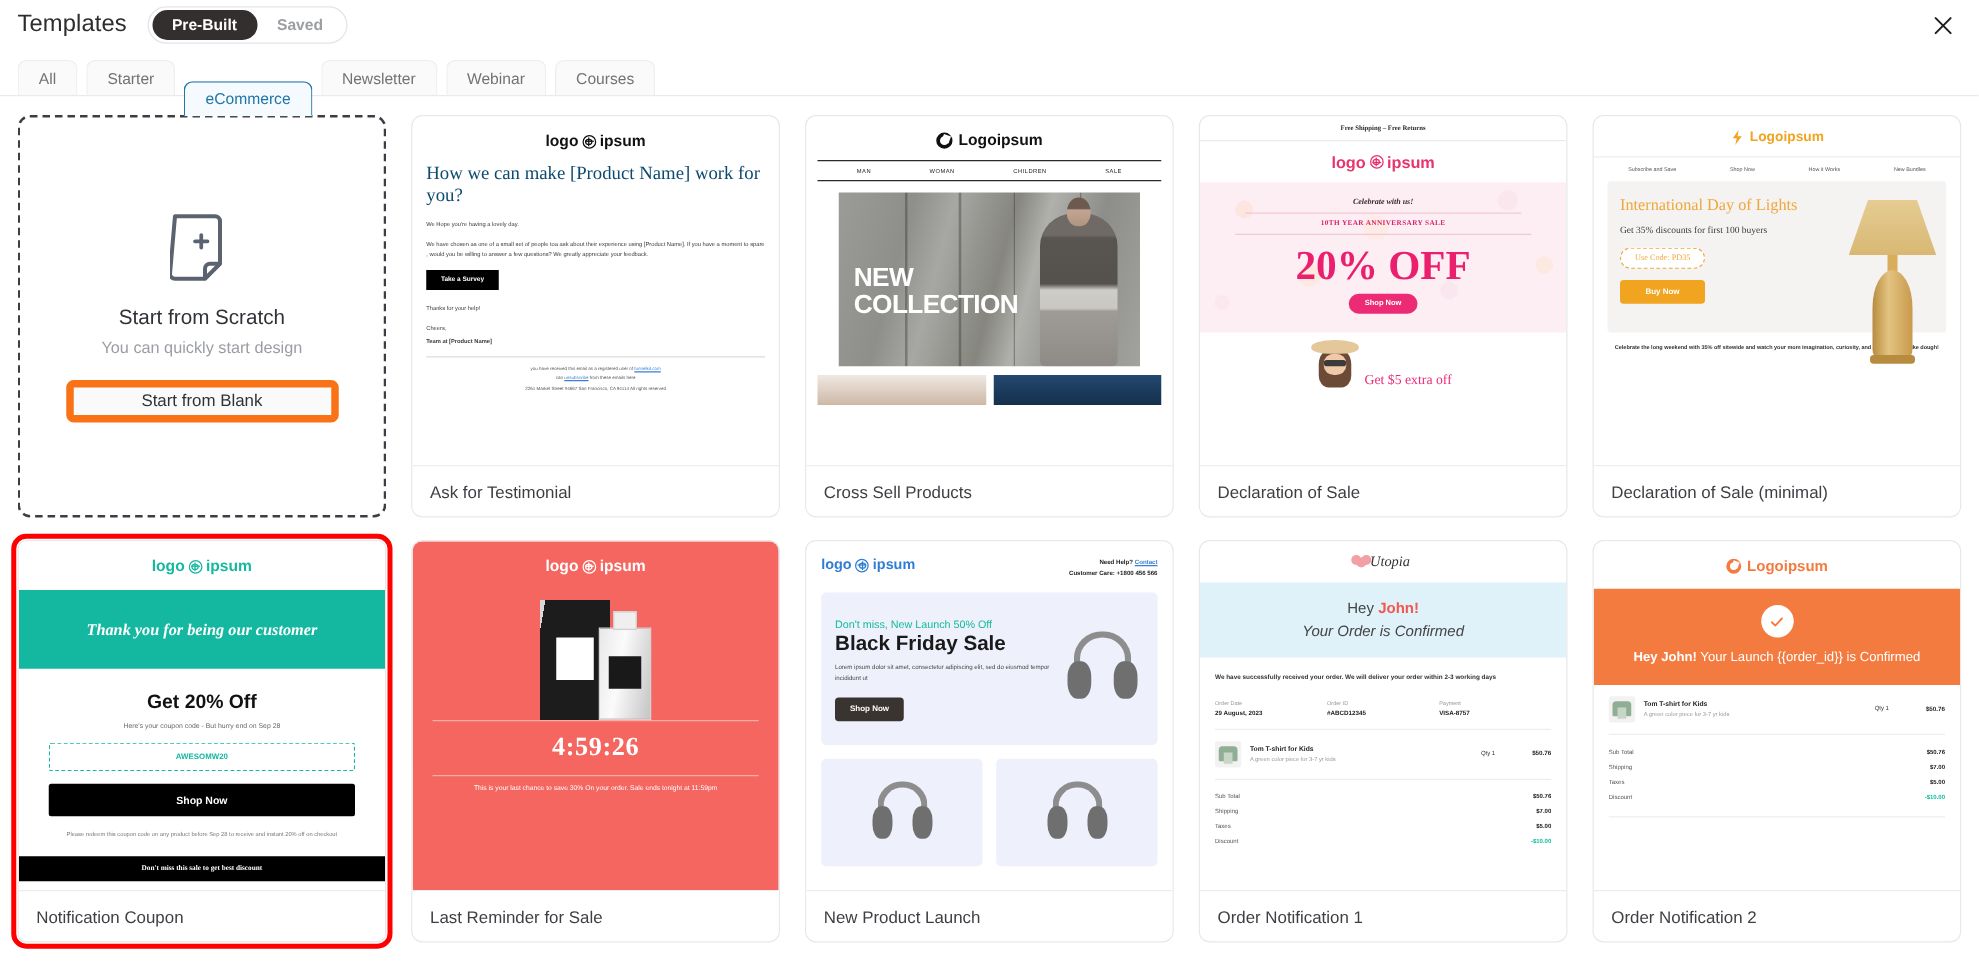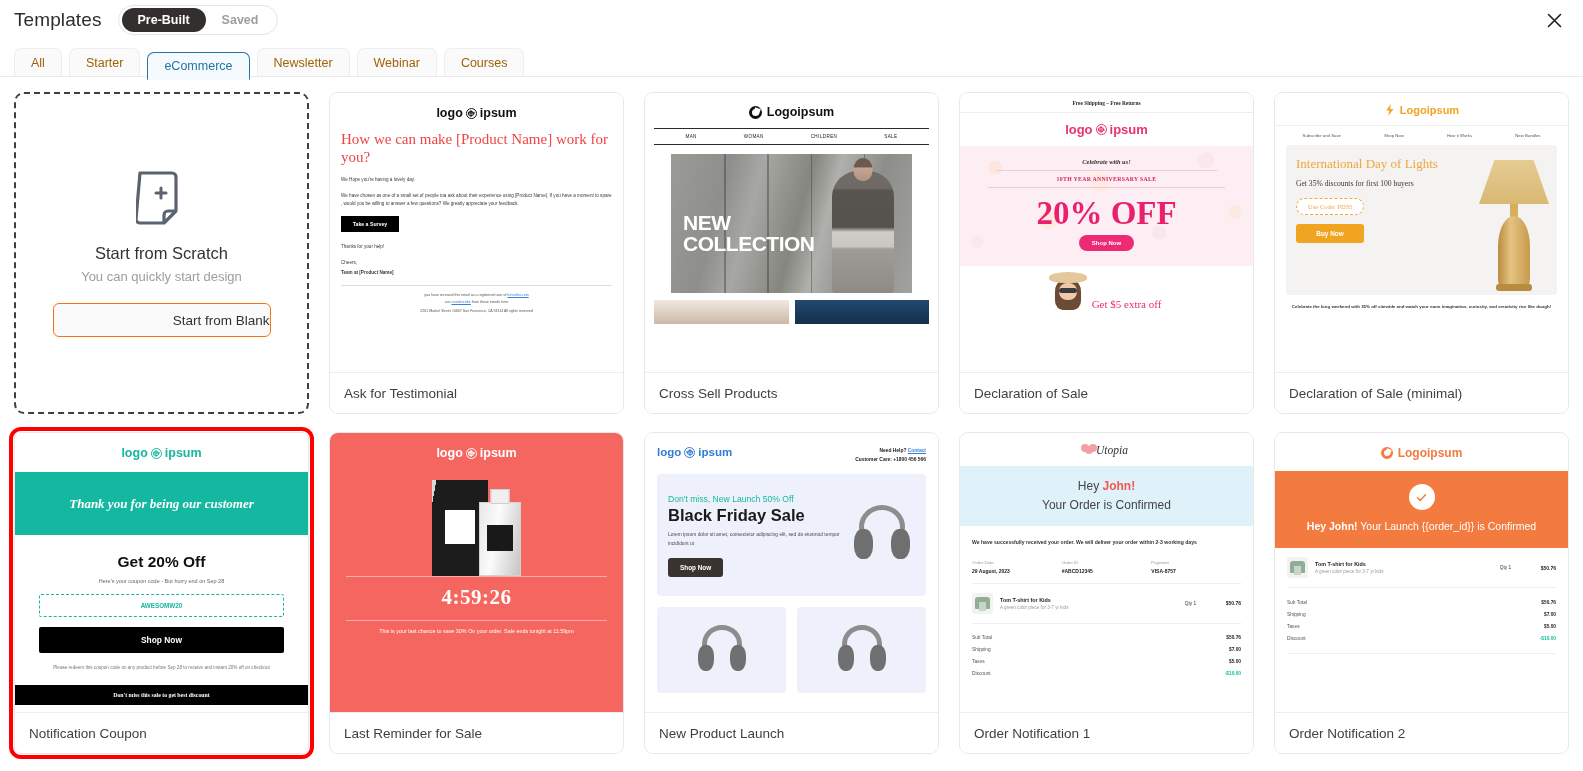--- a/index.html
+++ b/index.html
@@ -64,37 +64,37 @@
     height: 37px;
     display: flex;
     align-items: flex-end;
     gap: 7px;
     padding: 0 14px 0 14px;
     border-bottom: 1px solid #e8eaec;
   }
   .filter-tab {
     font-family: inherit;
     font-size: 12.5px;
-    color: #a16207;
+    color: #737373;
     background: #fafafa;
     border: 1px solid #eceef0;
     border-bottom: none;
     border-radius: 7px 7px 0 0;
     padding: 0 16px;
     height: 28px;
     line-height: 26px;
     cursor: pointer;
     white-space: nowrap;
   }
   .filter-tab.active {
     color: #2275a8;
     background: #f4fafd;
     border: 1px solid #2275a8;
     border-bottom: 1px solid #f4fafd;
-    position: relative; top: 4px;
+    position: relative; top: 17px;
   }
 
   
   .grid {
     padding: 15px 14px 0 14px;
     display: grid;
     grid-template-columns: repeat(5, 1fr);
     gap: 18px 20px;
   }
   .card {
@@ -128,22 +128,22 @@
     display: flex; flex-direction: column;
     align-items: center; justify-content: center;
     background: #fff;
     cursor: pointer;
   }
   .scratch-icon { margin-bottom: 13px; }
   .scratch-title { font-size: 16.5px; color: #2f3337; margin-bottom: 6px; }
   .scratch-sub { font-size: 13px; color: #9a9da2; margin-bottom: 19px; }
   .scratch-btn {
     font-family: inherit; font-size: 13.5px; color: #2f3337;
-    background: #fafafa; border: 1px solid #f97316; border-radius: 6px;
-    width: 218px; height: 34px; cursor: pointer; text-align: right;
+    background: #fafafa; border: 6px solid #f97316; border-radius: 6px;
+    width: 218px; height: 34px; cursor: pointer;
   }
 
   
   .em { width: 100%; height: 100%; font-size: 5px; color: #222; position: relative; }
   .logoipsum-a { display:flex; align-items:center; justify-content:center; gap:3px; font-weight:bold; }
   .globe {
     width: 11px; height: 11px; border-radius: 50%;
     border: 1.1px solid currentColor; position: relative; display:inline-block;
   }
   .globe::before, .globe::after {
@@ -153,21 +153,21 @@
   .globe::after { top: 50%; left: 1px; right: 1px; height: 1px; transform: translateY(-50%); }
   .globe i {
     position:absolute; left:1.5px; right:1.5px; top:2px; bottom:2px;
     border:1px solid currentColor; border-radius:50%;
   }
 
   
   .tst-logo { text-align:center; padding: 13px 0 10px; font-size:12.5px; color:#111; }
   .tst-h {
     font-family: "Liberation Serif", serif; font-size: 15px; line-height: 1.22;
-    color: #ef4444; padding: 0 11px; margin-bottom: 9px;
+    color: #0c4a6e; padding: 0 11px; margin-bottom: 9px;
   }
   .tst-p { font-size: 4.6px; line-height: 1.75; color: #3a3a3a; padding: 0 11px; margin-bottom: 8px; }
   .tst-btn {
     margin: 0 11px 11px; background:#000; color:#fff; font-size:5.2px;
     padding: 5px 0; width: 58px; text-align:center; font-weight:bold;
   }
   .tst-rule { border-top: 1px solid #ddd; margin: 8px 11px 6px; }
   .tst-foot { font-size:3.6px; text-align:center; color:#555; line-height:1.9; padding: 0 8px; }
   .lnk { color:#3b7fd4; text-decoration: underline; }
 
@@ -225,21 +225,21 @@
   .ds-face .hat { position:absolute; top:0; left:-3px; right:-3px; height:11px; background:#e4c79a; border-radius:50% 50% 40% 40%; }
   .ds-face .hair { position:absolute; top:7px; left:3px; right:3px; bottom:0; background:#6b4a36; border-radius:40% 40% 30% 30%; }
   .ds-face .skin { position:absolute; top:11px; left:7px; right:7px; height:17px; background:#f0c9a8; border-radius:45%; }
   .ds-face .sg { position:absolute; top:16px; left:7px; right:7px; height:5px; background:#3b3b3b; border-radius:3px; }
   .ds-extra { font-family:"Liberation Serif", serif; font-size:11px; color:#ec2b74; }
 
   
   .dm-logo { display:flex; align-items:center; justify-content:center; gap:4px; padding:11px 0 9px; font-size:11px; font-weight:bold; color:#f0a41f; }
   .bolt { width:12px; height:12px; background:#f0a41f; clip-path: polygon(58% 0, 20% 55%, 46% 55%, 36% 100%, 80% 42%, 52% 42%); }
   .dm-nav { display:flex; justify-content:space-around; font-size:4.3px; color:#555; padding:7px 6px; border-top:1px solid #eee; }
-  .dm-box { margin:0 11px; background:#f4f3f1; border-radius:3px; display:flex; padding:11px 10px; gap:5px; height:150px;justify-content:space-between; }
+  .dm-box { margin:0 11px; background:#f4f3f1; border-radius:3px; display:flex; padding:11px 10px; gap:5px; height:121px;justify-content:space-between; }
   .dm-l { flex:1.05; }
   .dm-h { font-family:"Liberation Serif", serif; font-size:13px; color:#f0a73c; line-height:1.16; margin-bottom:8px; }
   .dm-p { font-family:"Liberation Serif", serif; font-size:7.6px; color:#3a3a3a; line-height:1.3; margin-bottom:9px; }
   .dm-code { display:inline-block; border:1px dashed #f0a73c; border-radius:11px; color:#f0a73c; font-family:"Liberation Serif", serif; font-size:6.6px; padding:4px 11px; background:#fff; margin-bottom:9px; }
   .dm-btn { display:block; width:68px; text-align:center; background:#f0a41f; color:#fff; font-size:6.4px; font-weight:bold; padding:6px 0; border-radius:3px; }
   .dm-lamp { width:66px; position:relative; }
   .dm-shade { position:absolute; top:4px; left:-2px; width:70px; height:44px; background:linear-gradient(180deg,#e6cc93,#d8b873); clip-path: polygon(22% 0, 78% 0, 100% 100%, 0% 100%); }
   .dm-neck { position:absolute; top:48px; left:50%; transform:translateX(-50%); width:8px; height:14px; background:#d8ae5d; }
   .dm-base { position:absolute; top:60px; left:50%; transform:translateX(-50%); width:32px; height:72px; background:linear-gradient(90deg,#b88c3f,#e3c382 40%,#c99a4c); border-radius:50% 50% 18% 18% / 42% 42% 12% 12%; }
   .dm-foot { position:absolute; top:128px; left:50%; transform:translateX(-50%); width:36px; height:7px; background:#b88c3f; border-radius:3px; }
@@ -287,21 +287,21 @@
   .np-tile { flex:1; background:#eef0fb; border-radius:4px; height:86px; display:flex; align-items:center; justify-content:center; }
 
   
   .o1-logo { display:flex; align-items:center; justify-content:center; gap:3px; padding:11px 0 10px; font-family:"Liberation Serif", serif; font-style:italic; font-size:11.5px; color:#333; }
   .flower { width:8px; height:8px; background:#f2a0a6; border-radius:50%; position:relative; }
   .flower::before, .flower::after { content:''; position:absolute; width:8px; height:8px; background:#f2a0a6; border-radius:50%; }
   .flower::before { left:-4px; top:-2px; } .flower::after { left:4px; top:-2px; }
   .o1-band { background:#dff2fa; text-align:center; padding:13px 0 14px; }
   .o1-hey { font-size:12px; color:#444; margin-bottom:5px; }
   .o1-hey b { color:#f2584f; }
-  .o1-cf { font-size:12px; color:#444; }
+  .o1-cf { font-size:12px; color:#444;font-style:italic; }
   .o1-p { font-size:5.1px; color:#333; line-height:1.95; padding:12px 12px 0; font-weight:bold; }
   .o1-meta { display:flex; padding:12px 12px 0; }
   .o1-meta > div { flex:1; }
   .o1-mk { font-size:4.4px; color:#999; margin-bottom:3px; }
   .o1-mv { font-size:5px; color:#222; font-weight:bold; }
   .rule { border-top:1px solid #eceef0; margin:9px 12px 0; }
   .o1-item { display:flex; align-items:center; padding:9px 12px 0; gap:7px; }
   .tshirt { width:21px; height:21px; background:#f2f2f2; border-radius:2px; position:relative; }
   .tshirt i { position:absolute; left:3px; right:3px; top:4px; height:12px; background:#8fae93; border-radius:3px 3px 1px 1px; }
   .tshirt b { position:absolute; left:7px; right:7px; top:9px; bottom:3px; background:#c7d6c7; }

